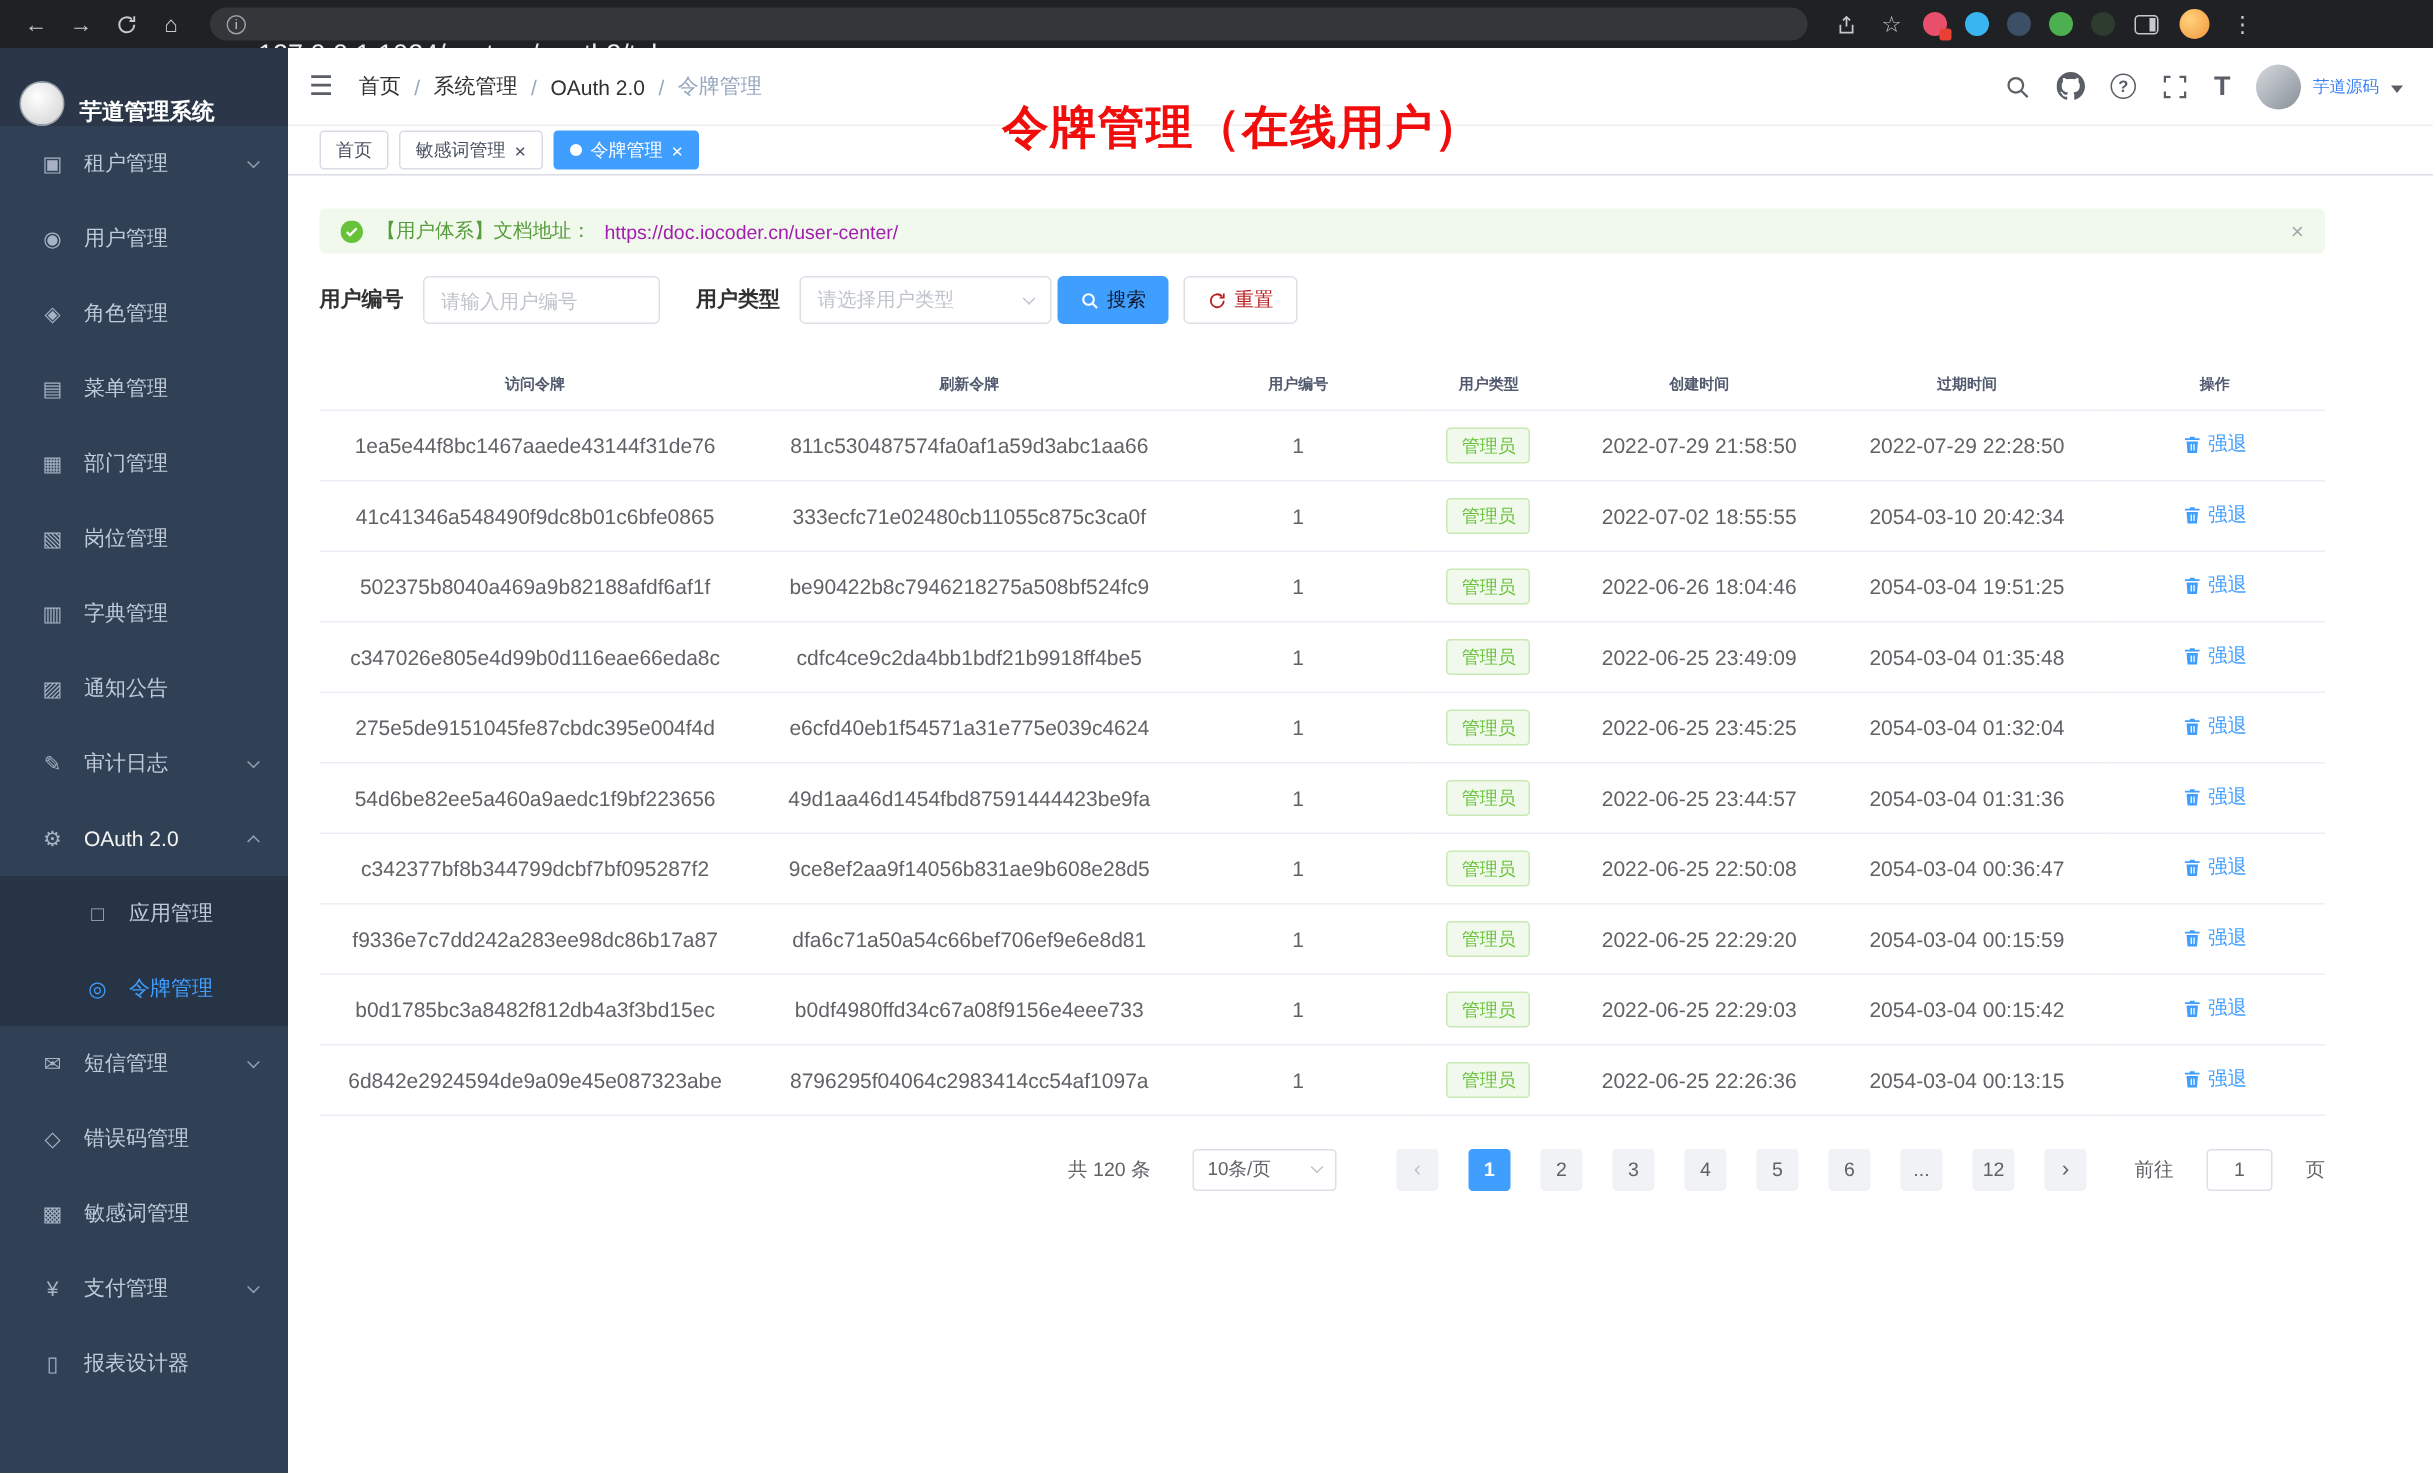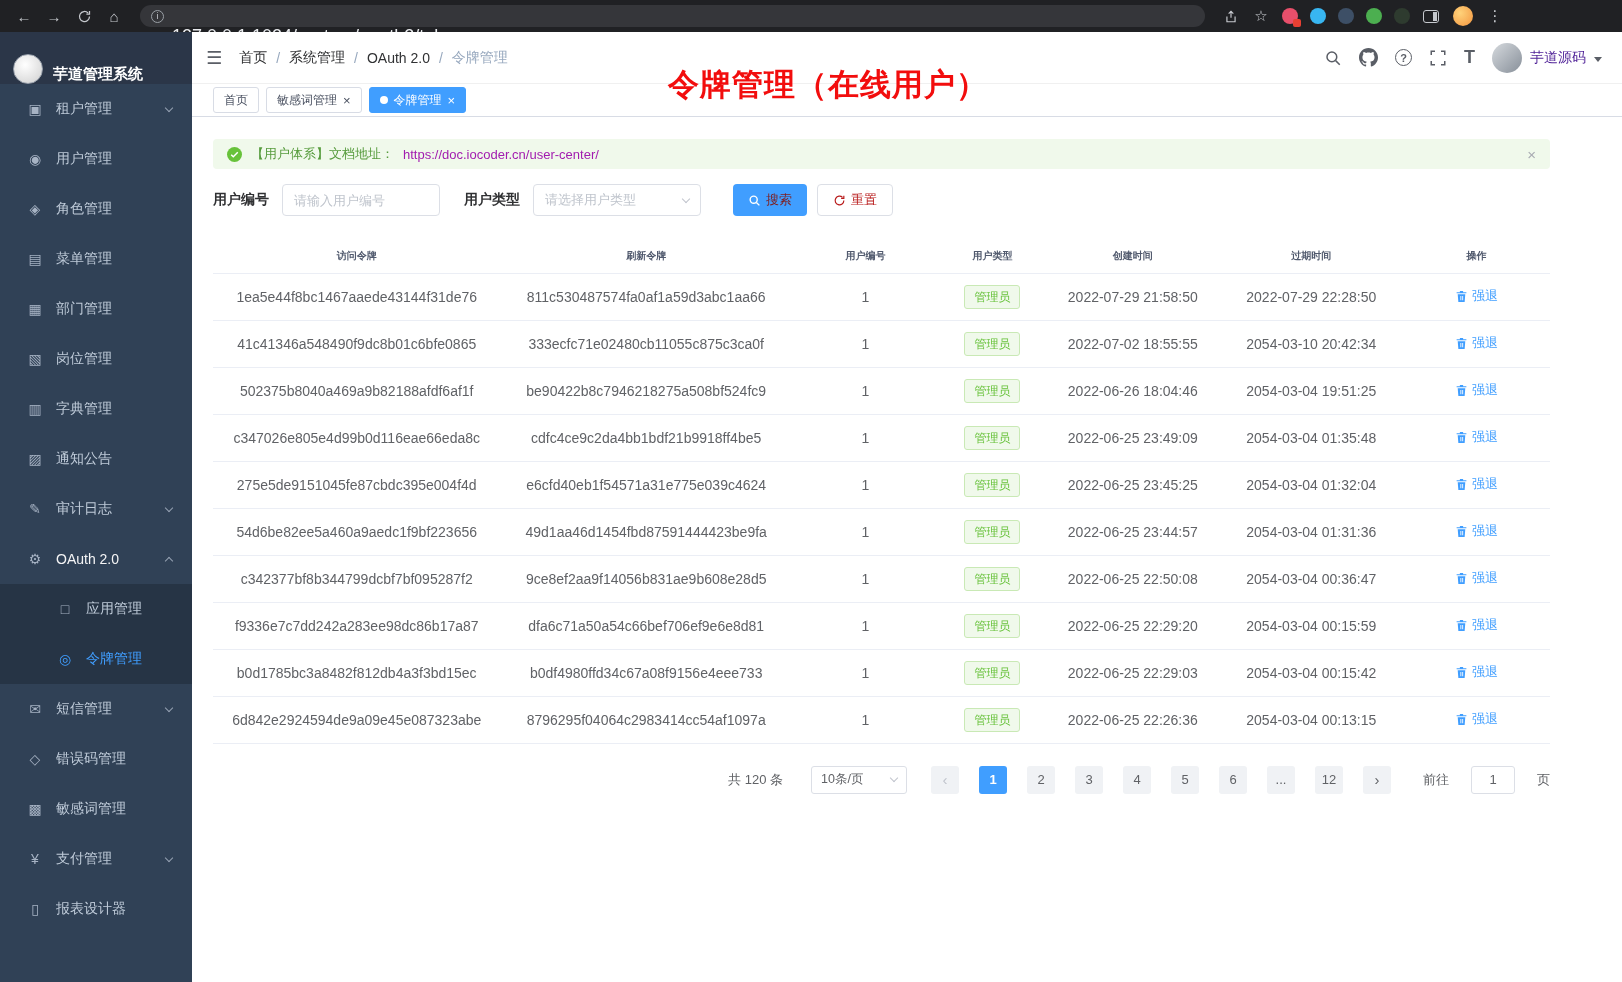--- a/index.html
+++ b/index.html
@@ -39,21 +39,21 @@
   .hdr { height: 52px; display: flex; align-items: center; padding: 0 20px 0 14px; border-bottom: 1px solid #f0f0f0; flex-shrink: 0; }
   .hamb { font-size: 18px; color: #5a5e66; margin-right: 17px; cursor: pointer; }
   .bc { display: flex; align-items: center; gap: 9px; font-size: 14px; color: #303133; }
   .bc .sep, .bc .last { color: #97a8be; }
   .hdr-right { margin-left: auto; display: flex; align-items: center; gap: 17px; color: #5a5e66; }
   .h-ic { display: inline-flex; align-items: center; justify-content: center; cursor: pointer; }
   .q-circle { width: 17px; height: 17px; border: 1.5px solid #5a5e66; border-radius: 50%; font-size: 11px; font-weight: 700; display: flex; align-items: center; justify-content: center; }
   .tsize { font-size: 18px; font-weight: 700; }
   .user-wrap { display: flex; align-items: center; gap: 8px; cursor: pointer; }
   .user-av { width: 30px; height: 30px; border-radius: 50%; background: linear-gradient(135deg, #d6dade, #878f99); }
-  .user-name { font-size: 14px; color: #4c1d95; }
+  .user-name { font-size: 11px; color: #3b82f6; }
   .caret-down { width: 0; height: 0; border-left: 4px solid transparent; border-right: 4px solid transparent; border-top: 5px solid #5a5e66; margin-top: 4px; }
   
   .tabbar { height: 33px; display: flex; align-items: center; gap: 7px; padding-left: 21px; border-bottom: 1px solid #d8dce5; flex-shrink: 0; }
   .tab { height: 26px; display: inline-flex; align-items: center; gap: 6px; padding: 0 10px; border: 1px solid #d8dce5; border-radius: 3px; background: #fff; color: #495060; font-size: 12px; cursor: pointer; }
   .tab .close { font-size: 13px; line-height: 1; }
   .tab.active { background: #409eff; border-color: #409eff; color: #fff; }
   .tab .dot { width: 8px; height: 8px; border-radius: 50%; background: #fff; }
   
   .content { flex: 1; padding: 22px 72px 0 21px; }
   .alert { height: 30px; background: #f0f9eb; border-radius: 4px; display: flex; align-items: center; gap: 9px; padding: 0 14px; font-size: 13px; color: #569b3c; }
@@ -61,33 +61,33 @@
   .alert .a-close { margin-left: auto; color: #a8abb2; font-size: 15px; cursor: pointer; }
   .filters { margin-top: 15px; display: flex; align-items: center; }
   .f-label { font-size: 14px; font-weight: 700; color: #303133; margin-right: 13px; white-space: nowrap; }
   .f-input { width: 158px; height: 32px; border: 1px solid #dcdfe6; border-radius: 4px; padding: 0 11px; font-size: 13px; color: #606266; font-family: inherit; outline: none; }
   .f-input::placeholder { color: #bfc4cc; }
   .gap { margin-left: 24px; }
   .f-select { width: 168px; height: 32px; border: 1px solid #dcdfe6; border-radius: 4px; display: flex; align-items: center; justify-content: space-between; padding: 0 11px; cursor: pointer; background: #fff; }
   .f-select .ph { font-size: 13px; color: #bfc4cc; }
   .sel-arrow { width: 6px; height: 6px; border-right: 1.2px solid #c0c4cc; border-bottom: 1.2px solid #c0c4cc; transform: rotate(45deg); margin-top: -3px; }
   .btn { height: 32px; border: none; border-radius: 4px; font-size: 13px; font-family: inherit; display: inline-flex; align-items: center; gap: 5px; padding: 0 15px; cursor: pointer; }
-  .btn-primary { background: #409eff; color: #7f1d1d; margin-left: 32px; }
+  .btn-primary { background: #409eff; color: #0f172a; margin-left: 4px; }
   .btn-plain { background: #fff; color: #b91c1c; border: 1px solid #dcdfe6; margin-left: 10px; }
   
   .tbl { width: 100%; border-collapse: collapse; margin-top: 23px; table-layout: fixed; font-size: 14px; color: #606266; }
   .tbl th { height: 34px; font-weight: 700; color: #515a6e; border-bottom: 1px solid #ebeef5; font-size: 10px; text-align: center; }
   .tbl td { height: 47px; text-align: center; border-bottom: 1px solid #ebeef5; overflow: hidden; white-space: nowrap; }
   .tag { display: inline-block; height: 24px; line-height: 22px; padding: 0 9px; background: #f0f9eb; border: 1px solid #c9e9b5; color: #67c23a; border-radius: 3px; font-size: 12px; }
   .op-link { color: #409eff; font-size: 13px; display: inline-flex; align-items: center; gap: 4px; cursor: pointer; }
   .op-link svg { display: block; }
   
   .pager { margin-top: 22px; display: flex; align-items: center; justify-content: flex-end; gap: 20px; font-size: 13px; color: #606266; }
   .pg-total { margin-right: 8px; }
-  .pg-size { width: 96px; height: 28px; border: 1px solid #dcdfe6; border-radius: 3px; display: flex; align-items: center; justify-content: space-between; padding: 0 9px; font-size: 12.5px; cursor: pointer; margin-right: 4px; background: #fff; }
+  .pg-size { width: 96px; height: 28px; border: 1px solid #dcdfe6; border-radius: 3px; display: flex; align-items: center; justify-content: space-between; padding: 0 9px; font-size: 12.5px; cursor: pointer; margin-right: 20px; background: #fff; }
   .pg-btn { min-width: 28px; height: 28px; background: #f0f2f5; border: none; border-radius: 3px; color: #606266; font-size: 13px; font-family: inherit; cursor: pointer; }
   .pg-btn.active { background: #409eff; color: #fff; font-weight: 700; }
   .pg-prev { color: #c0c4cc; font-size: 15px; }
   .pg-next { font-size: 15px; }
   .pg-goto-label { margin-left: 12px; }
   .pg-goto { width: 44px; height: 28px; border: 1px solid #dcdfe6; border-radius: 3px; text-align: center; font-size: 13px; color: #606266; font-family: inherit; outline: none; margin: 0 2px; }
   
   .annotation { position: absolute; left: 668px; top: 64px; color: #f20d0d; font-size: 31px; font-weight: 700; letter-spacing: 1px; white-space: nowrap; z-index: 50; }
 </style>
 </head>

